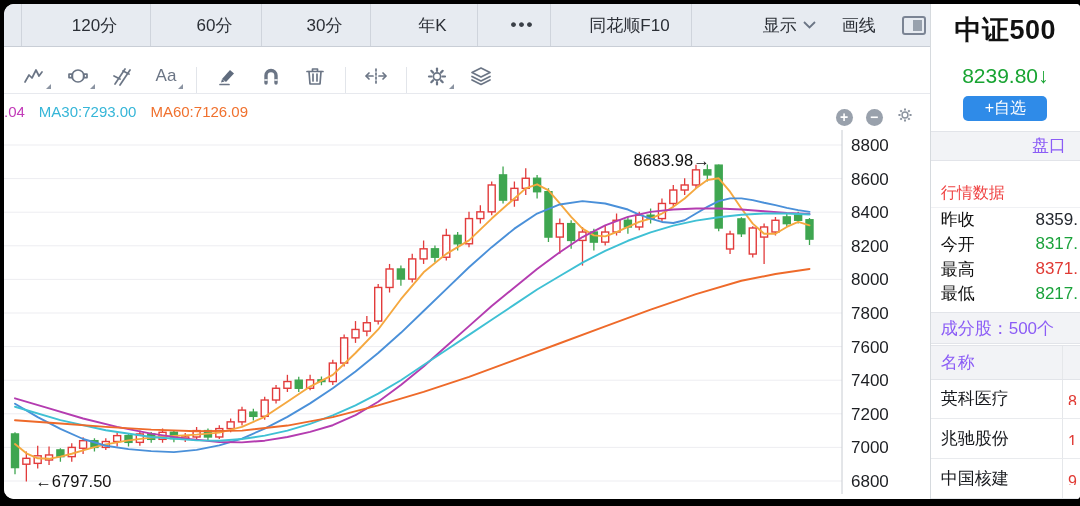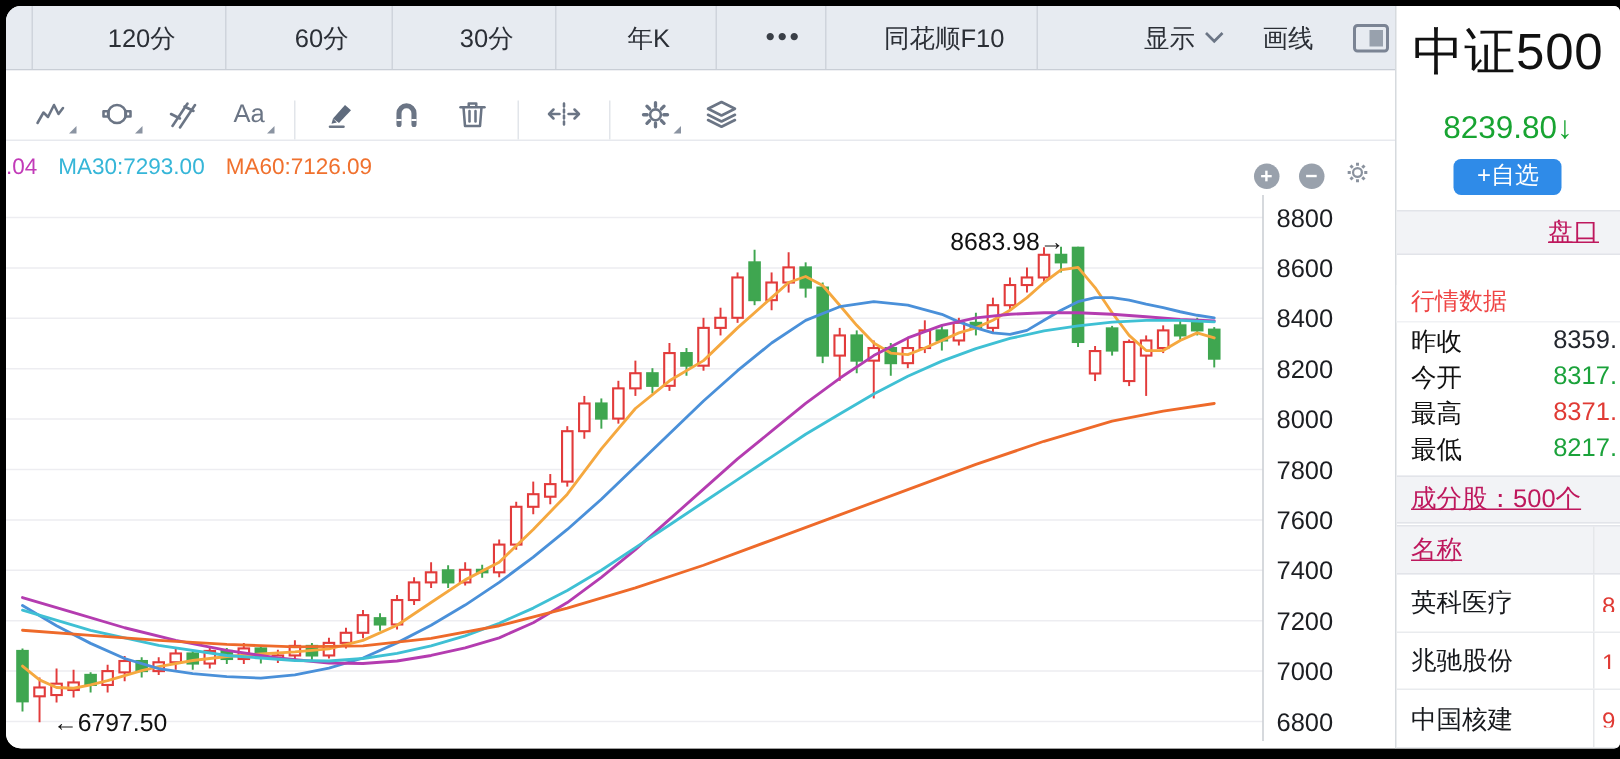--- a/index.html
+++ b/index.html
@@ -28,26 +28,26 @@
   
   .chart{position:relative;flex:1;background:#fff;}
   .ma-row{position:absolute;top:9px;left:0;display:flex;gap:14px;font-size:15px;z-index:3;}
   .zoomctl{position:absolute;top:12px;right:16px;display:flex;align-items:center;gap:13px;z-index:3;}
   .zbtn{width:17px;height:17px;border-radius:50%;background:#99a1ac;color:#fff;font-size:14px;line-height:17px;
     text-align:center;font-weight:bold;}
   .zgear svg{stroke:#8a929e;fill:none;stroke-width:1.8;}
   .chart svg.plot{position:absolute;left:0;top:0;}
   
   .side{width:150px;border-left:1px solid #d6dade;display:flex;flex-direction:column;background:#fff;overflow:hidden;}
-  .sym{font-size:34px;color:#111;text-align:center;margin-top:8px;letter-spacing:0.5px;}
+  .sym{font-size:27px;color:#111;text-align:center;margin-top:8px;letter-spacing:0.5px;font-weight:bold;}
   .price{font-size:21px;text-align:center;margin-top:16px;font-weight:500;}
-  .addwatch{margin:8px auto 10px;width:72px;height:26px;border-radius:5px;color:#fff;font-size:16px;
+  .addwatch{margin:8px auto 10px;width:84px;height:26px;border-radius:5px;color:#fff;font-size:16px;
     display:flex;align-items:center;justify-content:center;}
   .band{background:#f2f3f6;border-top:1px solid #e2e4e9;border-bottom:1px solid #e2e4e9;
-    font-size:17px;color:#be185d;text-decoration:underline;}
+    font-size:17px;color:#8b5cf6;}
   .pankou{height:30px;display:flex;align-items:center;justify-content:flex-end;padding-right:14px;}
   .hqdata{height:27px;display:flex;align-items:center;padding-left:10px;font-size:16px;color:#ef4444;background:#fff;border-bottom:1px solid #f0f1f4;margin-top:20px;}
   .prow{height:26px;display:flex;align-items:center;justify-content:space-between;padding:0 2px 0 10px;font-size:17px;}
   .prow .lab{color:#111;}
   .cfg{height:32px;display:flex;align-items:center;padding-left:10px;margin-top:6px;}
   .namehdr{height:34px;display:flex;align-items:center;padding-left:10px;margin-top:1px;}
   .stockrow{height:41px;display:flex;align-items:center;padding-left:10px;font-size:17px;color:#16181c;
     border-bottom:1px solid #e9ebee;position:relative;}
   .stockrow .vline{position:absolute;right:17px;top:0;bottom:0;width:1px;background:#e5e7ea;}
   .stockrow .redmark{position:absolute;right:3px;width:9px;height:12px;overflow:hidden;color:#e03a34;font-size:16px;}

